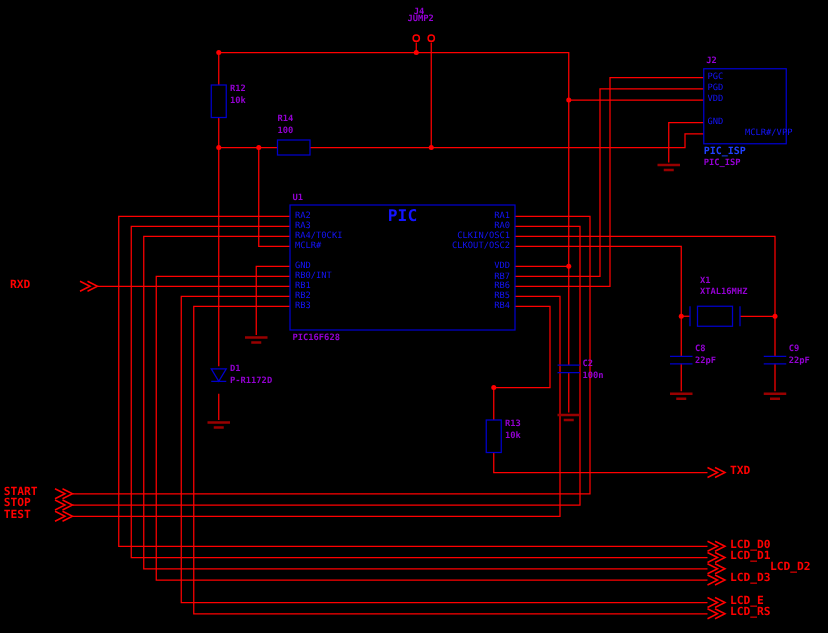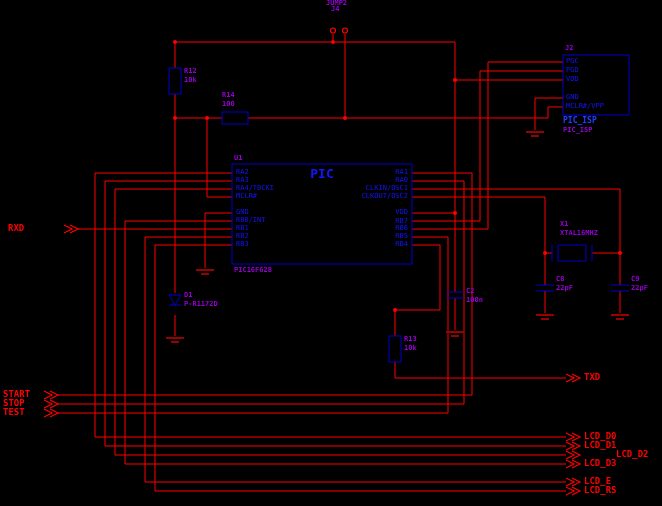--- a/index.html
+++ b/index.html
@@ -136,26 +136,26 @@
   <div class="t pin r" style="right:254px;top:218px">RB7</div>
   <div class="t pin r" style="right:254px;top:225px">RB6</div>
   <div class="t pin r" style="right:254px;top:233px">RB5</div>
   <div class="t pin r" style="right:254px;top:241px">RB4</div>
 
   <div class="t lbl" style="left:565px;top:45px">J2</div>
   <div class="t pin" style="left:566px;top:58px">PGC</div>
   <div class="t pin" style="left:566px;top:67px">PGD</div>
   <div class="t pin" style="left:566px;top:76px">VDD</div>
   <div class="t pin" style="left:566px;top:94px">GND</div>
-  <div class="t pin" style="left:566px;top:103px">MCLR#/VPP</div>
+  <div class="t pin" style="left:596px;top:103px">MCLR#/VPP</div>
   <div class="t bigblue" style="left:563px;top:117px">PIC_ISP</div>
   <div class="t lbl" style="left:563px;top:127px">PIC_ISP</div>
 
   <div class="t lbl" style="left:331px;top:6px">J4</div>
-  <div class="t lbl" style="left:326px;top:0">JUMP2</div>
+  <div class="t lbl" style="left:326px;top:12px">JUMP2</div>
 
   <div class="t lbl" style="left:184px;top:68px">R12</div>
   <div class="t lbl" style="left:184px;top:77px">10k</div>
   <div class="t lbl" style="left:222px;top:92px">R14</div>
   <div class="t lbl" style="left:222px;top:101px">100</div>
   <div class="t lbl" style="left:404px;top:336px">R13</div>
   <div class="t lbl" style="left:404px;top:345px">10k</div>
   <div class="t lbl" style="left:466px;top:288px">C2</div>
   <div class="t lbl" style="left:466px;top:297px">100n</div>
   <div class="t lbl" style="left:556px;top:276px">C8</div>

